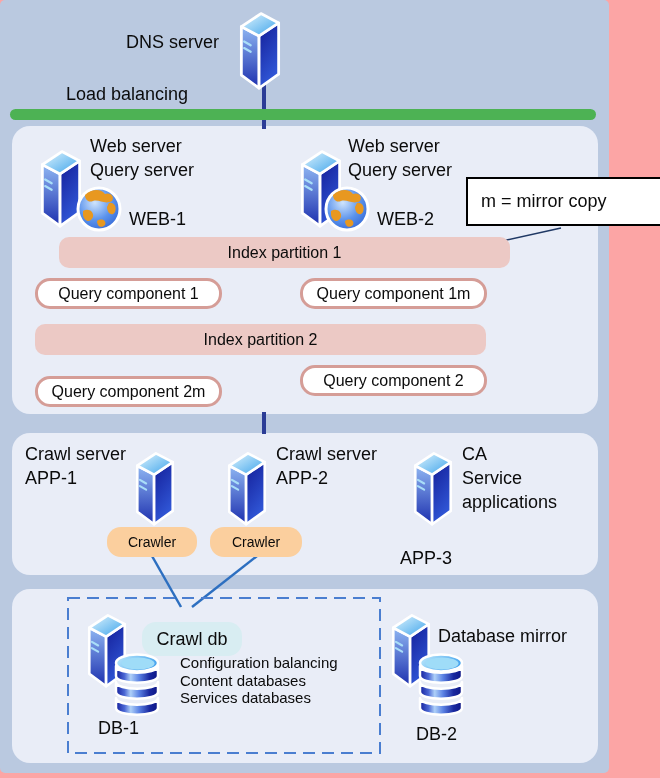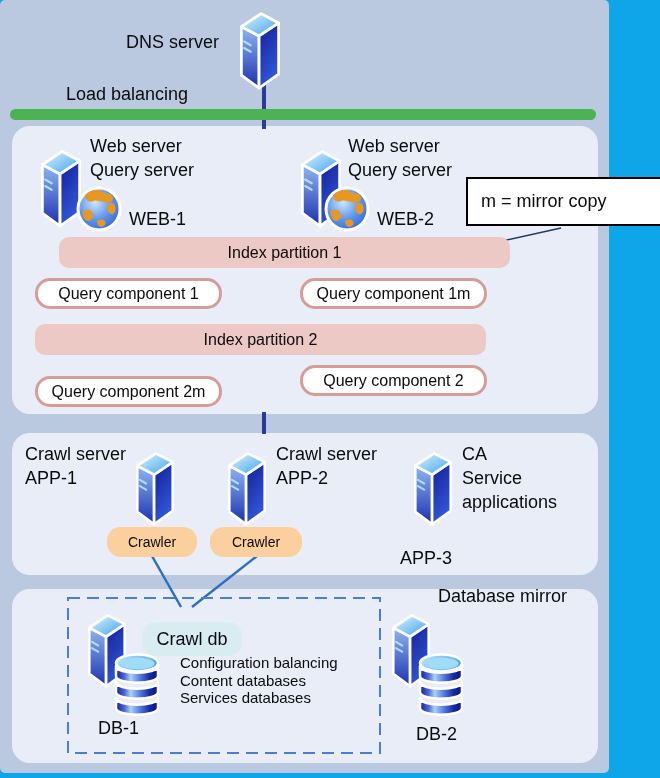--- a/index.html
+++ b/index.html
@@ -1,19 +1,19 @@
 <!DOCTYPE html>
 <html><head>
 <meta charset="utf-8">
 <style>
   html,body{margin:0;padding:0;background:#fff;}
   #canvas{
     position:relative;width:660px;height:778px;overflow:hidden;
     font-family:"Liberation Sans","DejaVu Sans",sans-serif;
-    color:#0b0b0b;background:#0ea5e9;
+    color:#0b0b0b;background:#fca5a5;
   }
   .abs{position:absolute;}
   .lbl{position:absolute;font-size:18px;line-height:24px;color:#0b0b0b;white-space:nowrap;}
   .outer-bg{left:0;top:0;width:609px;height:773px;background:#bac9e0;border-radius:5px;}
   .panel{left:12px;width:586px;background:#e9edf7;border-radius:18px;}
   #web-panel{top:126px;height:288px;}
   #crawl-panel{top:433px;height:142px;}
   #db-panel{top:589px;height:174px;}
   #lines{left:0;top:0;width:660px;height:778px;pointer-events:none;}
   .green-bar{left:10px;top:109px;width:586px;height:11px;border-radius:6px;background:#4db254;}
@@ -253,16 +253,16 @@
   </svg>
   <svg class="abs" style="left:416px;top:652px;" width="50" height="66" viewBox="0 0 50 66">
     <g stroke="#fff" stroke-width="2.5" stroke-linejoin="round">
       <path d="M4 46 C4 55 46 55 46 46 L46 56 C46 65 4 65 4 56 Z" fill="url(#dbBand)"></path>
       <path d="M4 30 C4 39 46 39 46 30 L46 40 C46 49 4 49 4 40 Z" fill="url(#dbBand)"></path>
       <path d="M4 14 C4 23 46 23 46 14 L46 24 C46 33 4 33 4 24 Z" fill="url(#dbBand)"></path>
       <ellipse cx="25" cy="11" rx="21" ry="8.5" fill="url(#dbTop)"></ellipse>
     </g>
     <ellipse cx="26" cy="11.5" rx="16.5" ry="6" fill="#9fdcf8"></ellipse>
   </svg>
-  <div class="lbl" style="left:438px;top:584px;">Database mirror</div>
+  <div class="lbl" style="left:438px;top:624px;">Database mirror</div>
   <div class="lbl" style="left:416px;top:722px;">DB-2</div>
 
 </div>
 
 </body></html>

